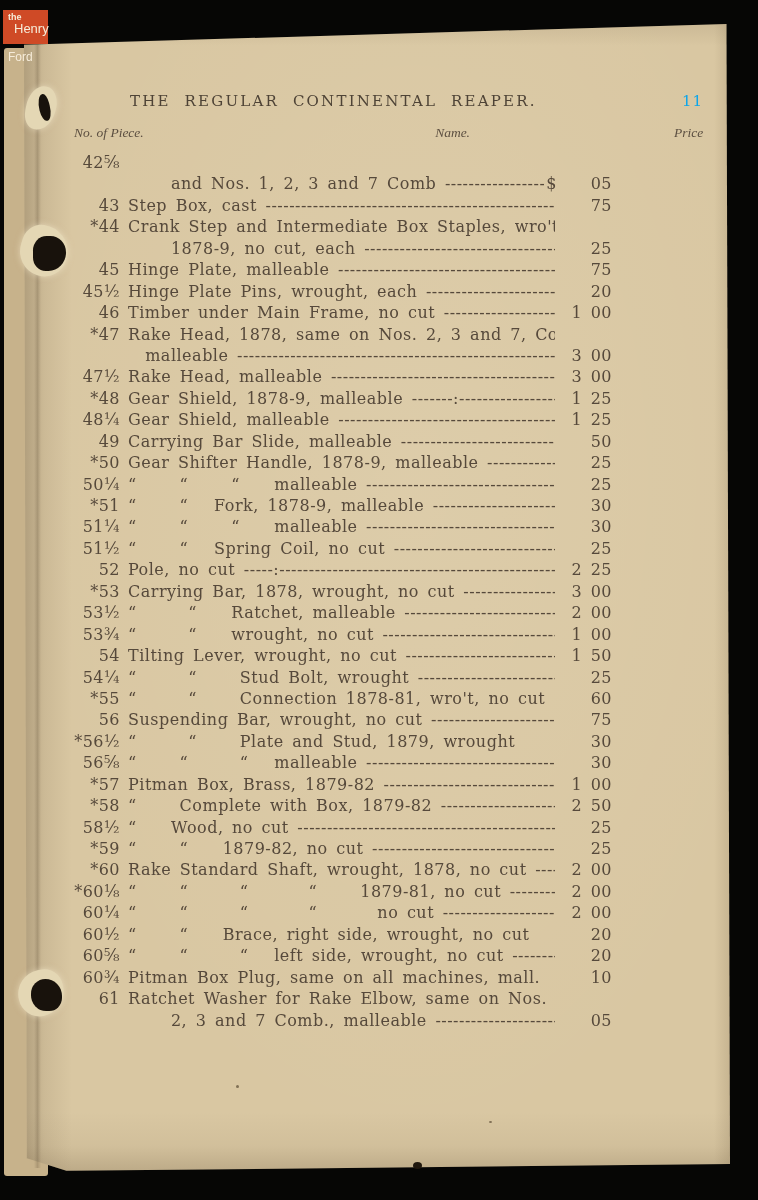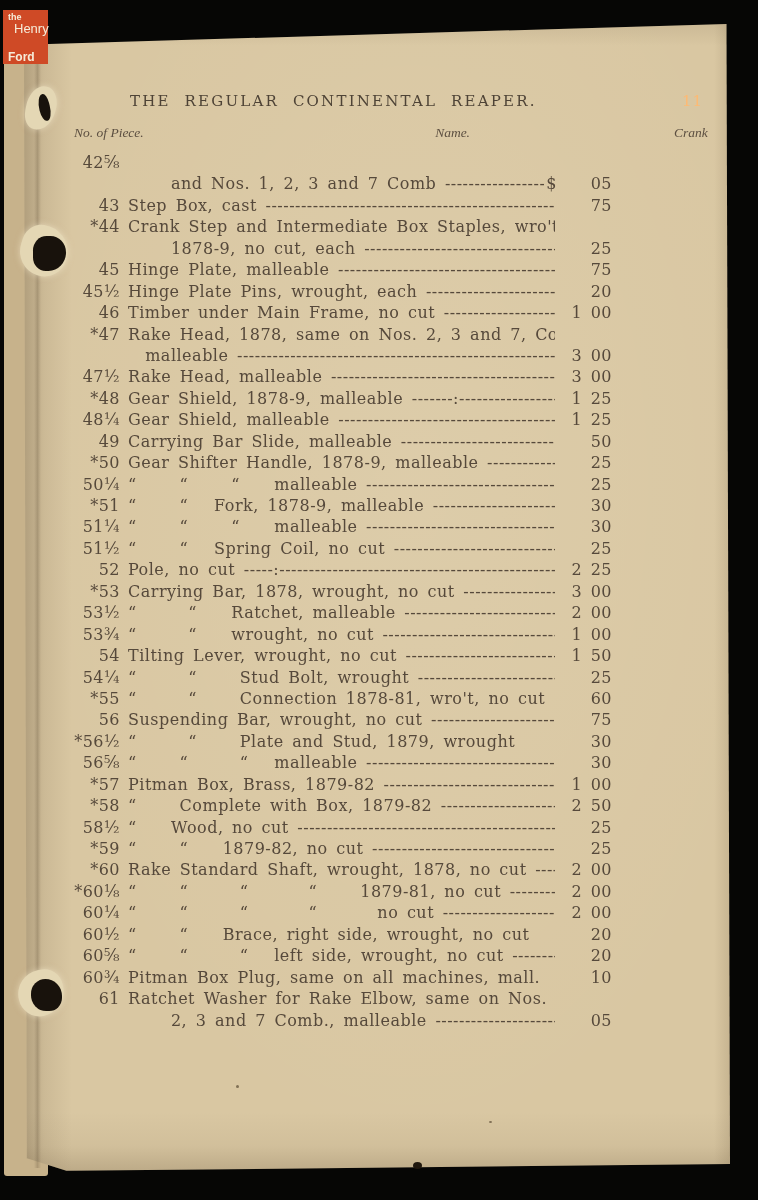--- a/index.html
+++ b/index.html
@@ -28,30 +28,30 @@
   .hole1-halo{left:20px;top:226px;width:48px;height:50px;border-radius:45% 62% 52% 58%;transform:rotate(18deg);}
   .hole1{left:33px;top:236px;width:33px;height:35px;border-radius:48% 55% 62% 45%;}
   .hole2-halo{left:18px;top:970px;width:46px;height:46px;border-radius:58% 45% 60% 50%;transform:rotate(-12deg);}
   .hole2{left:31px;top:979px;width:31px;height:32px;border-radius:52% 60% 46% 55%;}
   .speck{position:absolute;border-radius:50%;background:rgba(55,40,22,.55);}
   .sp1{left:413px;top:1162px;width:9px;height:7px;background:#20180e;}
   .sp2{left:236px;top:1085px;width:3px;height:3px;}
   .sp3{left:489px;top:1121px;width:3px;height:2px;}
 
   
-  .logo{position:absolute;left:3px;top:10px;width:45px;height:54px;background:#cf4a26;
+  .logo{position:absolute;left:3px;top:10px;width:45px;height:34px;background:#cf4a26;
     font-family:"Liberation Sans","DejaVu Sans",sans-serif;color:#f6ecd9;line-height:1;}
   .logo .l1{font-size:9px;font-weight:600;margin:3px 0 0 5px;}
   .logo .l2{font-size:13px;font-weight:400;margin:0 0 16px 11px;}
-  .logo .l3{font-size:12px;font-weight:700;margin:1px 0 0 5px;}
+  .logo .l3{font-size:12px;font-weight:400;margin:1px 0 0 5px;}
 
   
   .title{position:absolute;left:130px;top:92px;width:470px;text-align:left;
     font-size:15px;letter-spacing:2.2px;word-spacing:7px;color:#4e4336;}
-  .pagenum{position:absolute;left:682px;top:92px;font-size:15px;letter-spacing:1px;color:#fdba74;}
+  .pagenum{position:absolute;left:682px;top:92px;font-size:15px;letter-spacing:1px;color:#0ea5e9;}
   .colhead{position:absolute;top:125px;font-size:13.5px;font-style:italic;color:#5c4f41;font-family:Liberation Serif, serif;}
   .ch-no{left:74px;}
   .ch-name{left:310px;width:160px;text-align:right;}
   .ch-price{left:674px;}
 
   
   .tbl{position:absolute;left:60px;top:152px;width:552px;font-size:16px;
     letter-spacing:.5px;word-spacing:3px;color:#56493b;}
   .line{display:flex;align-items:flex-start;height:21.45px;line-height:21.45px;}
   .no{width:60px;flex:0 0 60px;text-align:right;white-space:pre;}
@@ -83,21 +83,21 @@
     <div class="l1">the</div>
     <div class="l2">Henry</div>
     <div class="l3">Ford</div>
   </div>
 
   <div class="title">THE REGULAR CONTINENTAL REAPER.</div>
   <div class="pagenum">11</div>
 
   <div class="colhead ch-no">No. of Piece.</div>
   <div class="colhead ch-name">Name.</div>
-  <div class="colhead ch-price">Crank</div>
+  <div class="colhead ch-price">Price</div>
 
   <div class="tbl">
 
       <div class="line">
         <span class="no">42⅝</span>
         <span class="cur"></span>
         <span class="pr"></span>
       </div>
 
       <div class="line">

